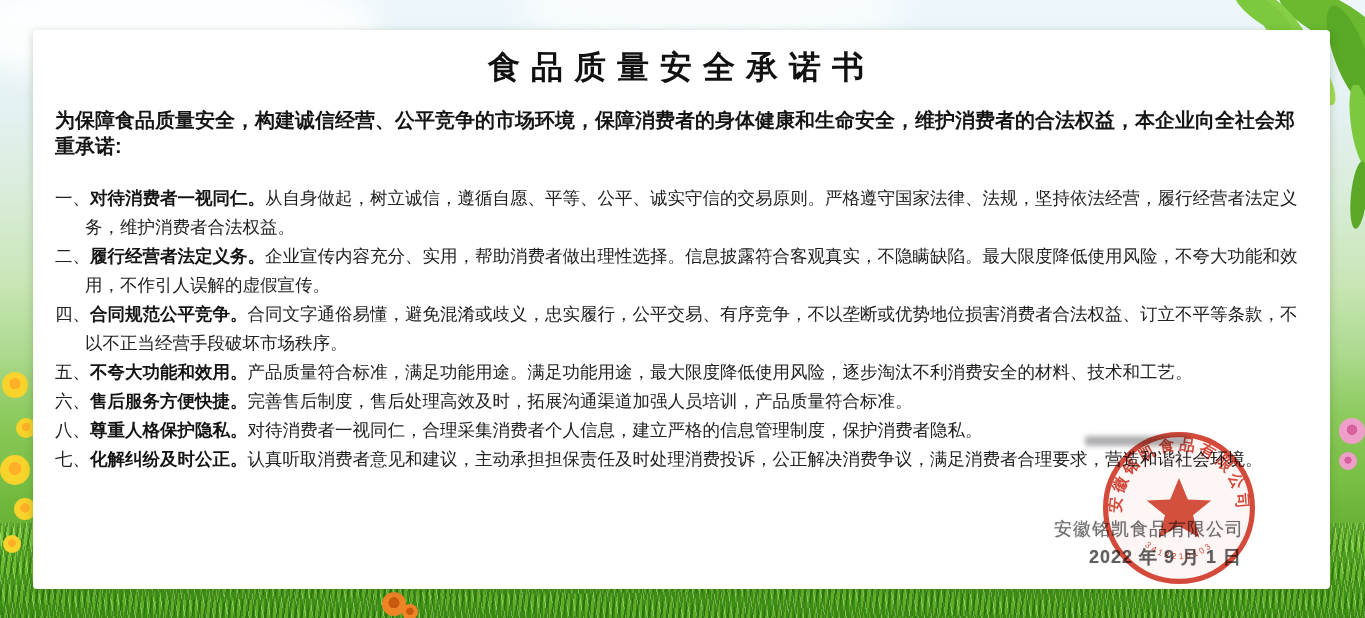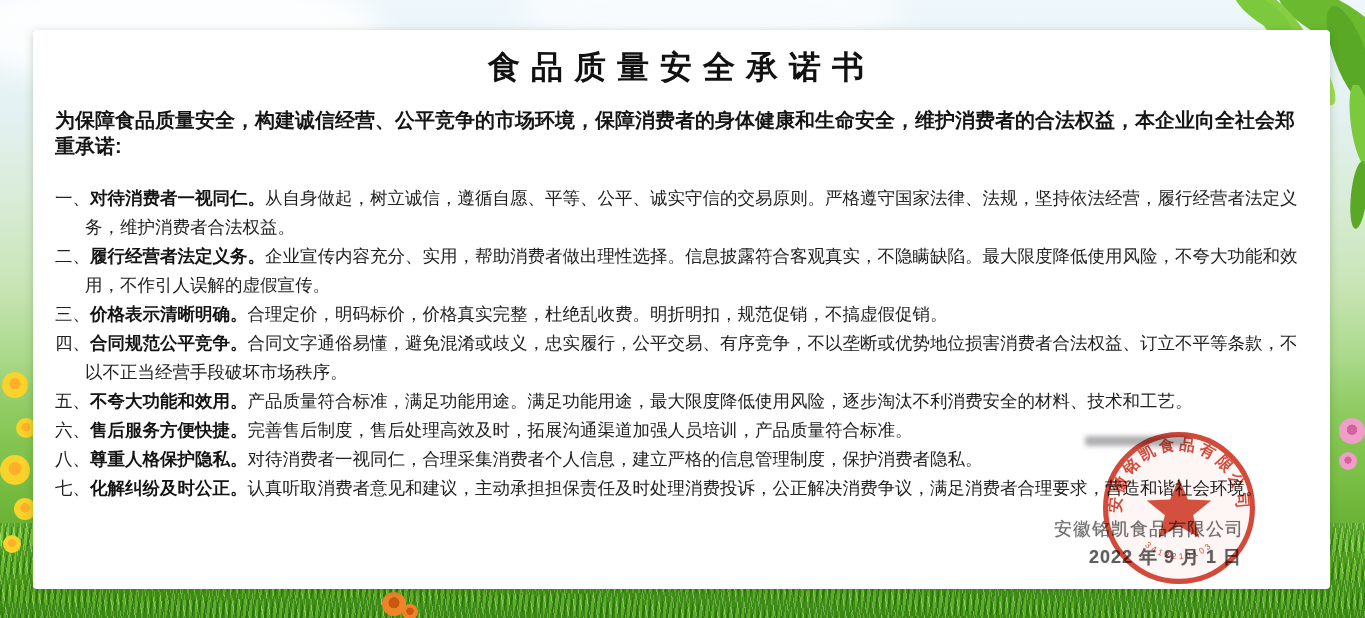--- a/index.html
+++ b/index.html
@@ -119,21 +119,20 @@
 
 <div class="card">
   <div class="card-inner">
     <div class="doc-title">食品质量安全承诺书</div>
     <div class="doc-intro">为保障食品质量安全，构建诚信经营、公平竞争的市场环境，保障消费者的身体健康和生命安全，维护消费者的合法权益，本企业向全社会郑重承诺:</div>
     <div class="commitment-list">
   <div class="item"><span class="num">一、</span><span class="lead">对待消费者一视同仁。</span><span class="body">从自身做起，树立诚信，遵循自愿、平等、公平、诚实守信的交易原则。严格遵守国家法律、法规，坚持依法经营，履行经营者法定义务，维护消费者合法权益。</span></div>
 
   <div class="item"><span class="num">二、</span><span class="lead">履行经营者法定义务。</span><span class="body">企业宣传内容充分、实用，帮助消费者做出理性选择。信息披露符合客观真实，不隐瞒缺陷。最大限度降低使用风险，不夸大功能和效用，不作引人误解的虚假宣传。</span></div>
 
-  <div class="item"><span class="num">三、</span><span class="lead">价格表示清晰明确。</span><span class="body">合理定价，明码标价，价格真实完整，杜绝乱收费。明折明扣，规范促销，不搞虚假促销。</span></div>
 
   <div class="item"><span class="num">四、</span><span class="lead">合同规范公平竞争。</span><span class="body">合同文字通俗易懂，避免混淆或歧义，忠实履行，公平交易、有序竞争，不以垄断或优势地位损害消费者合法权益、订立不平等条款，不以不正当经营手段破坏市场秩序。</span></div>
 
   <div class="item"><span class="num">五、</span><span class="lead">不夸大功能和效用。</span><span class="body">产品质量符合标准，满足功能用途。满足功能用途，最大限度降低使用风险，逐步淘汰不利消费安全的材料、技术和工艺。</span></div>
 
   <div class="item"><span class="num">六、</span><span class="lead">售后服务方便快捷。</span><span class="body">完善售后制度，售后处理高效及时，拓展沟通渠道加强人员培训，产品质量符合标准。</span></div>
 
   <div class="item"><span class="num">八、</span><span class="lead">尊重人格保护隐私。</span><span class="body">对待消费者一视同仁，合理采集消费者个人信息，建立严格的信息管理制度，保护消费者隐私。</span></div>
 
   <div class="item"><span class="num">七、</span><span class="lead">化解纠纷及时公正。</span><span class="body">认真听取消费者意见和建议，主动承担担保责任及时处理消费投诉，公正解决消费争议，满足消费者合理要求，营造和谐社会环境。</span></div>

